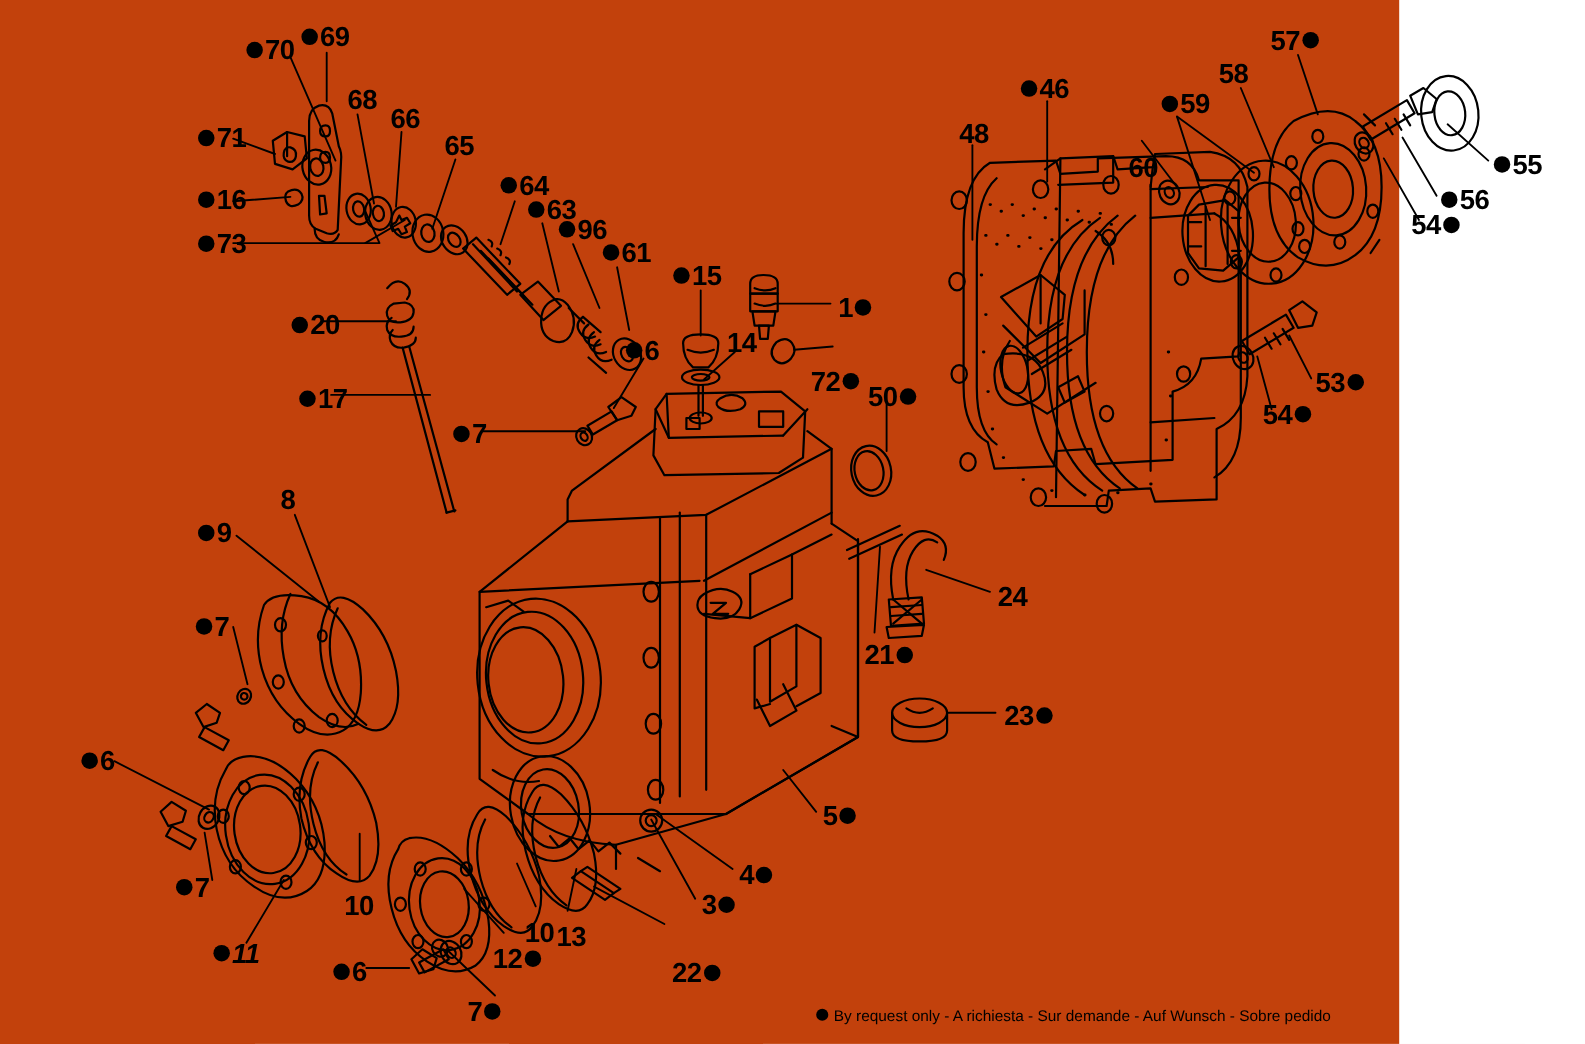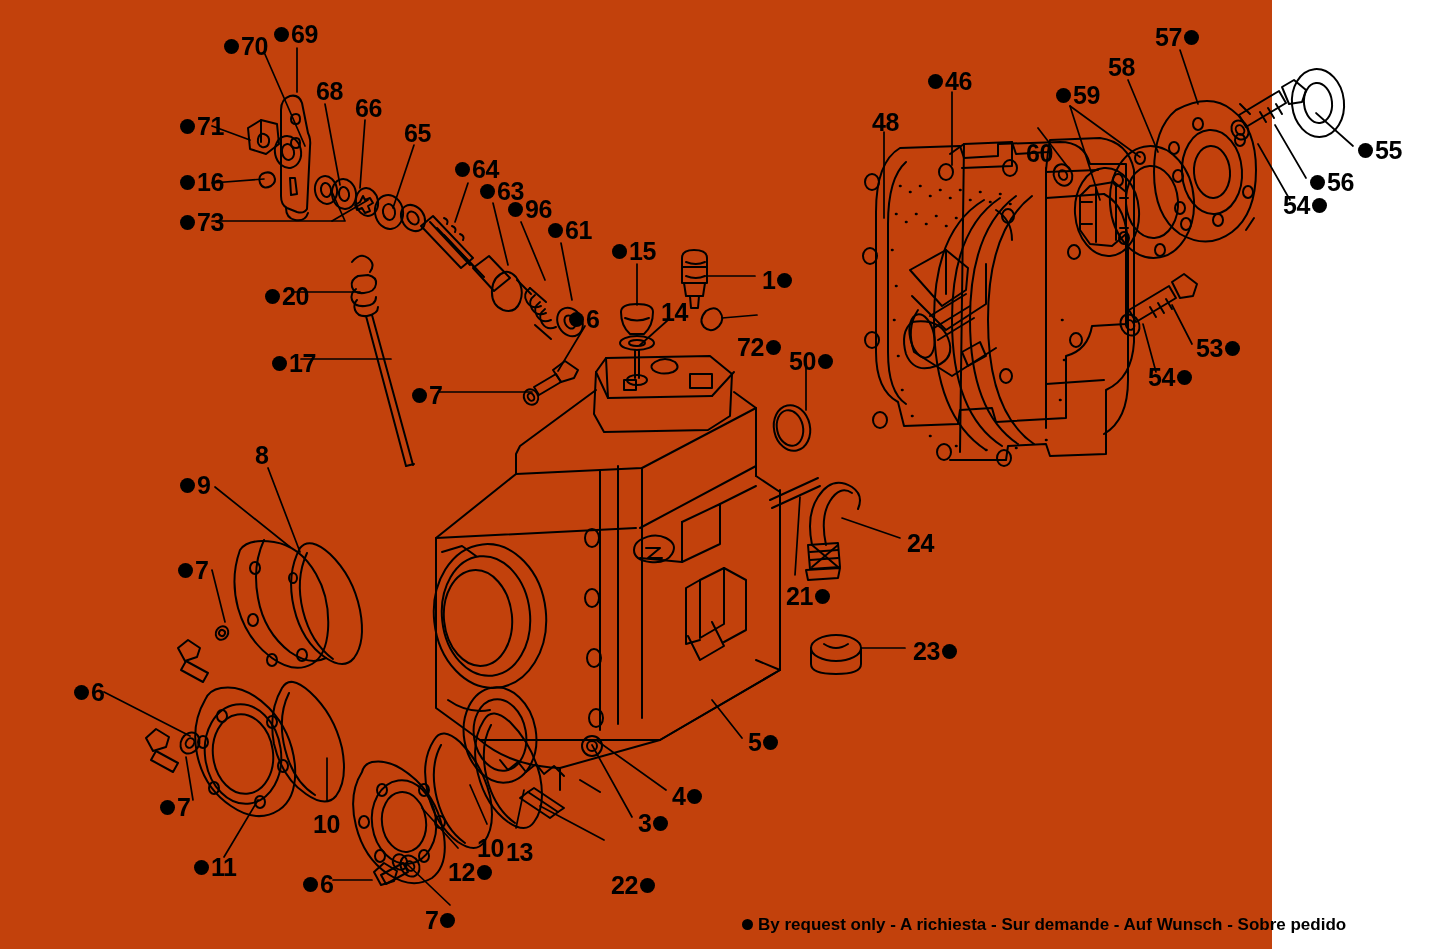--- a/index.html
+++ b/index.html
@@ -7,21 +7,21 @@
        font-family:"Liberation Sans",sans-serif;color:#000;}
   #sheet{position:absolute;inset:0;width:1272px;height:949px;background:#c2410c;}
   svg.art{position:absolute;left:0;top:0;width:1441px;height:949px;}
   .lbl{position:absolute;font-weight:bold;font-size:25px;line-height:25px;
        white-space:nowrap;letter-spacing:-0.5px;font-family:"Liberation Sans",sans-serif;}
   .lbl .dot{display:inline-block;width:15px;height:15px;border-radius:50%;
             background:#000;vertical-align:1px;}
   .lbl .dot.pre{margin-right:2px;}
   .lbl .dot.post{margin-left:2px;}
   .lbl .num{display:inline-block;}
-  #footer{position:absolute;left:742px;top:915px;font-weight:bold;font-size:17px;
+  #footer{position:absolute;left:742px;top:915px;font-weight:normal;font-size:14px;
           white-space:nowrap;font-family:"Liberation Sans",sans-serif;text-align:right;}
   #footer .dot{display:inline-block;width:11px;height:11px;border-radius:50%;
                background:#000;margin-right:5px;vertical-align:0px;}
 </style>
 </head>
 <body>
 
 <div id="sheet">
 
   <svg class="art" viewBox="0 0 1441 949" xmlns="http://www.w3.org/2000/svg">
@@ -518,21 +518,21 @@
       <div class="lbl" style="left: 913px; top: 639px;"><span class="num">23</span><span class="dot post"></span></div>
       <div class="lbl" style="left: 748px; top: 730px;"><span class="num">5</span><span class="dot post"></span></div>
       <div class="lbl" style="left: 672px; top: 784px;"><span class="num">4</span><span class="dot post"></span></div>
       <div class="lbl" style="left: 638px; top: 811px;"><span class="num">3</span><span class="dot post"></span></div>
       <div class="lbl" style="left: 611px; top: 833px; margin-top: 40px;"><span class="num">22</span><span class="dot post"></span></div>
       <div class="lbl" style="left: 180px; top: 473px;"><span class="dot pre"></span><span class="num">9</span></div>
       <div class="lbl" style="left: 255px; top: 443px;"><span class="num">8</span></div>
       <div class="lbl" style="left: 178px; top: 558px;"><span class="dot pre"></span><span class="num">7</span></div>
       <div class="lbl" style="left: 74px; top: 680px;"><span class="dot pre"></span><span class="num">6</span></div>
       <div class="lbl" style="left: 160px; top: 795px;"><span class="dot pre"></span><span class="num">7</span></div>
-      <div class="lbl" style="left: 194px; top: 855px;"><span class="dot pre"></span><span class="num">11</span></div>
+      <div class="lbl" style="left: 194px; top: 855px; font-style: italic;"><span class="dot pre"></span><span class="num">11</span></div>
       <div class="lbl" style="left: 313px; top: 812px;"><span class="num">10</span></div>
       <div class="lbl" style="left: 303px; top: 872px;"><span class="dot pre"></span><span class="num">6</span></div>
       <div class="lbl" style="left: 425px; top: 908px;"><span class="num">7</span><span class="dot post"></span></div>
       <div class="lbl" style="left: 448px; top: 860px;"><span class="num">12</span><span class="dot post"></span></div>
       <div class="lbl" style="left: 477px; top: 836px;"><span class="num">10</span></div>
       <div class="lbl" style="left: 506px; top: 840px;"><span class="num">13</span></div>
     </div>
 
   <div id="footer">
     <span class="dot"></span><span>By request only - A richiesta - Sur demande - Auf Wunsch - Sobre pedido</span>

